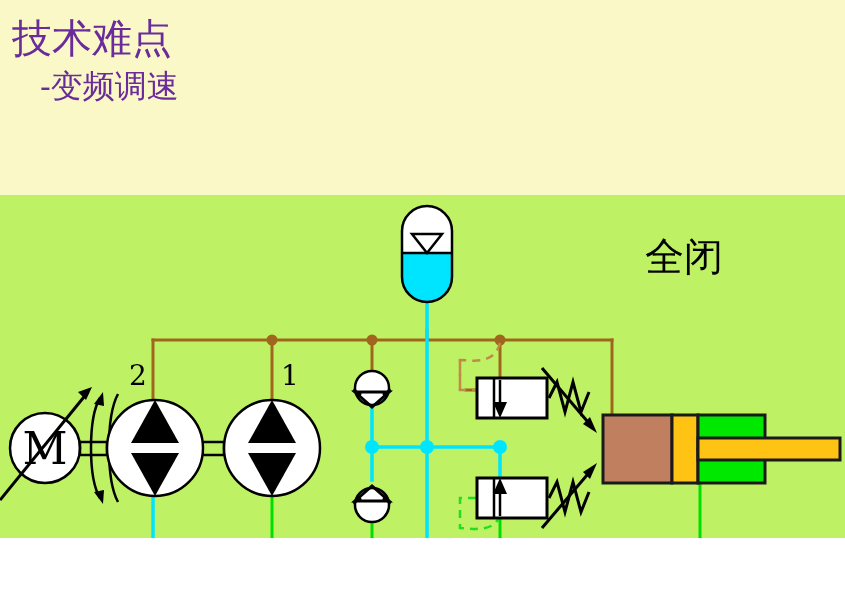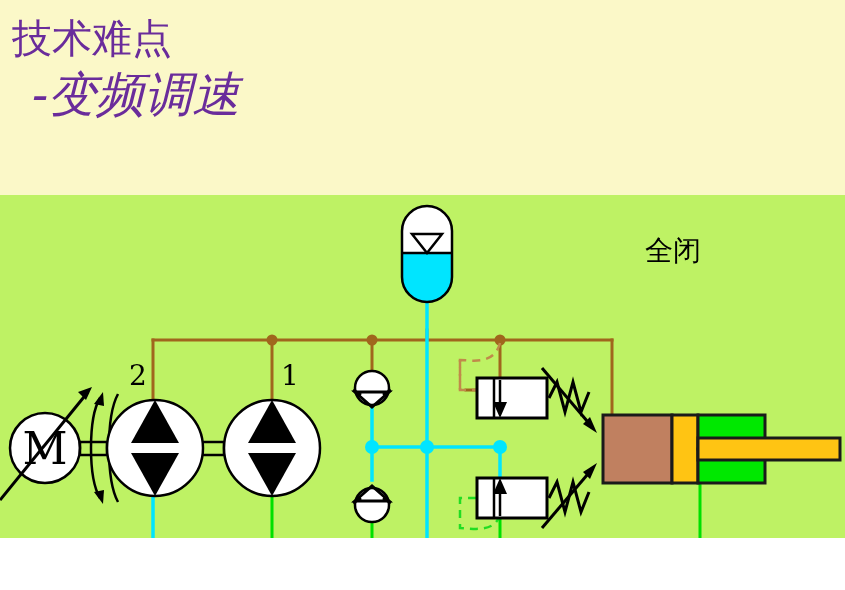--- a/index.html
+++ b/index.html
@@ -37,35 +37,34 @@
     font-family: "DejaVu Serif", "Liberation Serif", serif;
     white-space: pre;
     line-height: 1;
   }
   #title-main {
     left: 12px;
     top: 18px;
     font-size: 40px;
   }
   #title-bullet-1 {
-    left: 32px;
+    left: 40px;
     top: 70px;
-    font-size: 48px;
-    font-style: italic;
+    font-size: 32px;
   }
   #title-bullet-2 {
     left: 40px;
     top: 124px;
     font-size: 36px;
   }
   #annotation-quanbi {
     position: absolute;
     left: 645px;
     top: 237px;
-    font-size: 28px;
+    font-size: 39px;
     color: #000000;
     font-family: "DejaVu Serif", "Liberation Serif", serif;
     white-space: pre;
     line-height: 1;
   }
   #diagram-svg {
     position: absolute;
     left: 0;
     top: 0;
     width: 845px;

